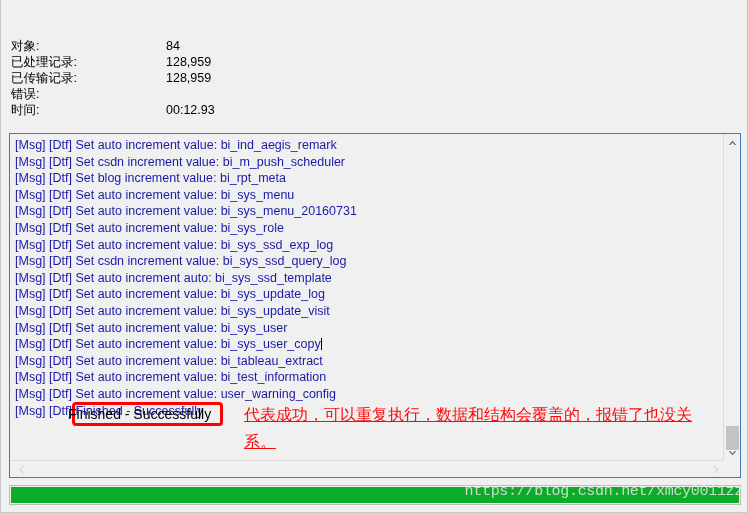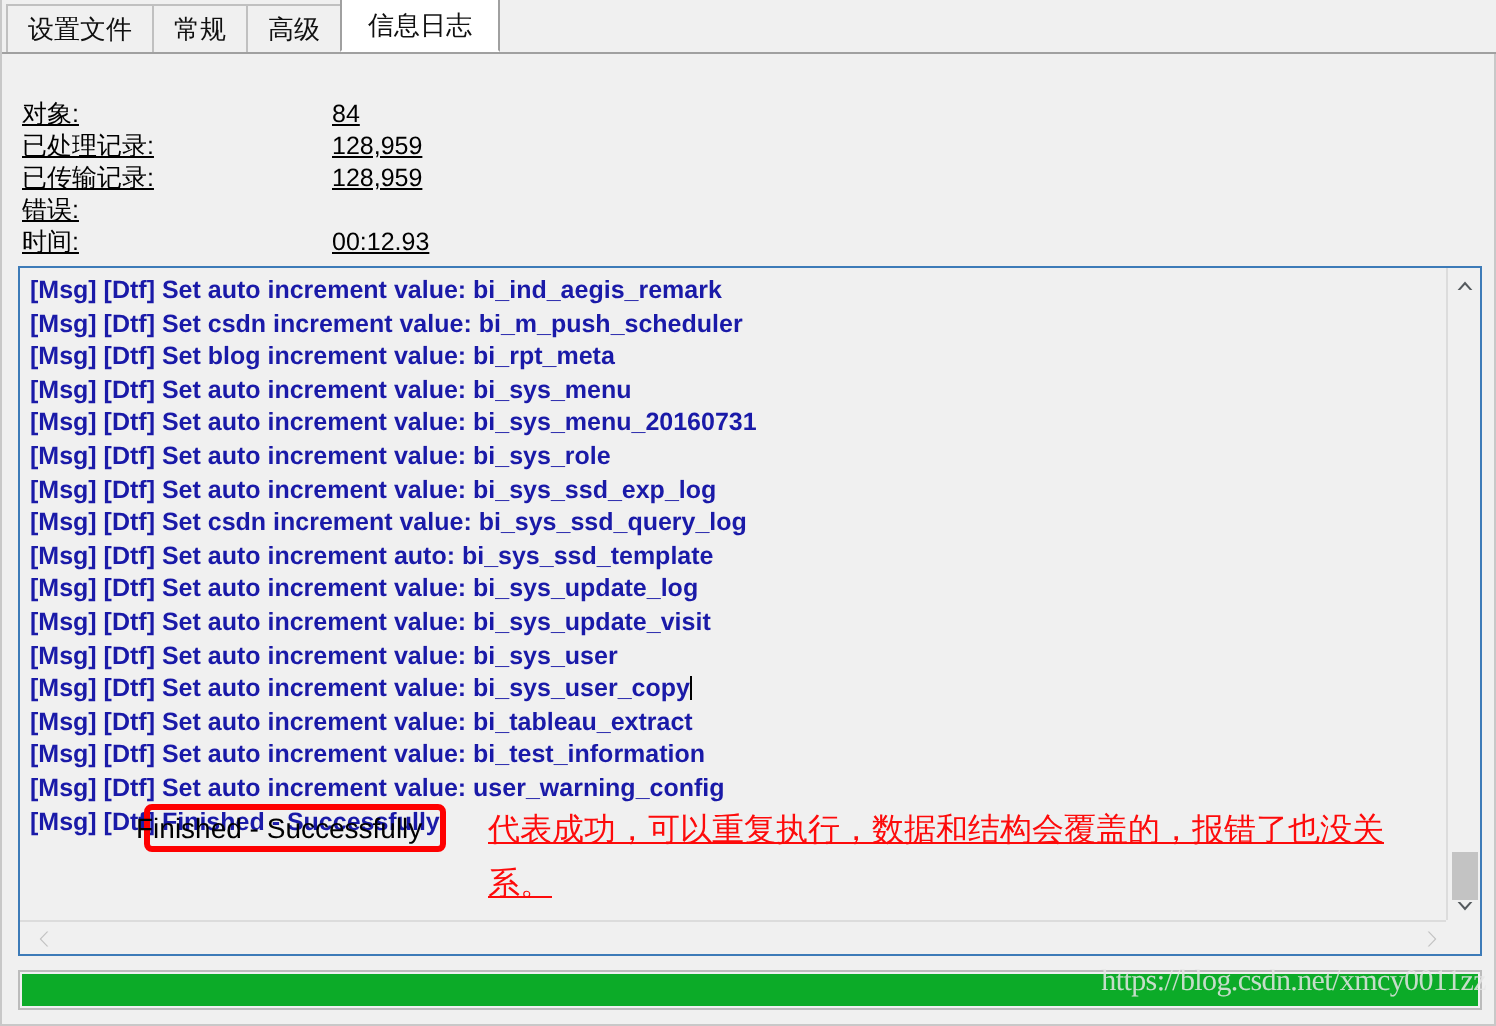--- a/index.html
+++ b/index.html
@@ -50,23 +50,22 @@
     height: 27px;
     line-height: 26px;
     position: relative;
     z-index: 3;
     padding: 0 13px;
   }
 
   
   .stats {
     position: absolute;
-    left: 10px; top: 49px;
+    left: 10px; top: 38px;
     width: 400px;
-    text-decoration: underline;
   }
   .stat-row {
     display: flex;
     height: 16px;
     line-height: 16px;
     font-size: 12.5px;
     color: #000000;
   }
   .stat-label { width: 155px; }
   .stat-value { }
@@ -86,21 +85,20 @@
     width: 690px;
     white-space: nowrap;
   }
   .logline {
     height: 16.6px;
     line-height: 16.6px;
     font-size: 12.5px;
     color: #1a1aa8;
     white-space: nowrap;
     font-family: "Liberation Sans", "DejaVu Sans", sans-serif;
-    font-weight: bold;
   }
   .caret {
     display: inline-block;
     width: 1px;
     height: 12px;
     background: #000;
     vertical-align: -2px;
     margin-left: 0px;
   }
 
@@ -201,37 +199,31 @@
   }
 
   
   .watermark {
     position: absolute;
     right: 4px; bottom: 12px;
     font-size: 15px;
     color: #e6e6e6;
     opacity: 0.85;
     z-index: 8;
-    font-family: Liberation Serif, serif;
+    font-family: Liberation Mono, monospace;
     white-space: nowrap;
     letter-spacing: -0.3px;
     padding-left: 44px;
   }
 </style>
 </head>
 <body>
 
 <div id="app">
 
-  <div class="tabstrip">
-    <div class="tab">设置文件</div>
-    <div class="tab">常规</div>
-    <div class="tab">高级</div>
-    <div class="tab active">信息日志</div>
-  </div>
 
   <div class="stats">
     <div class="stat-row">
       <div class="stat-label">对象:</div>
       <div class="stat-value">84</div>
     </div>
     <div class="stat-row">
       <div class="stat-label">已处理记录:</div>
       <div class="stat-value">128,959</div>
     </div>

